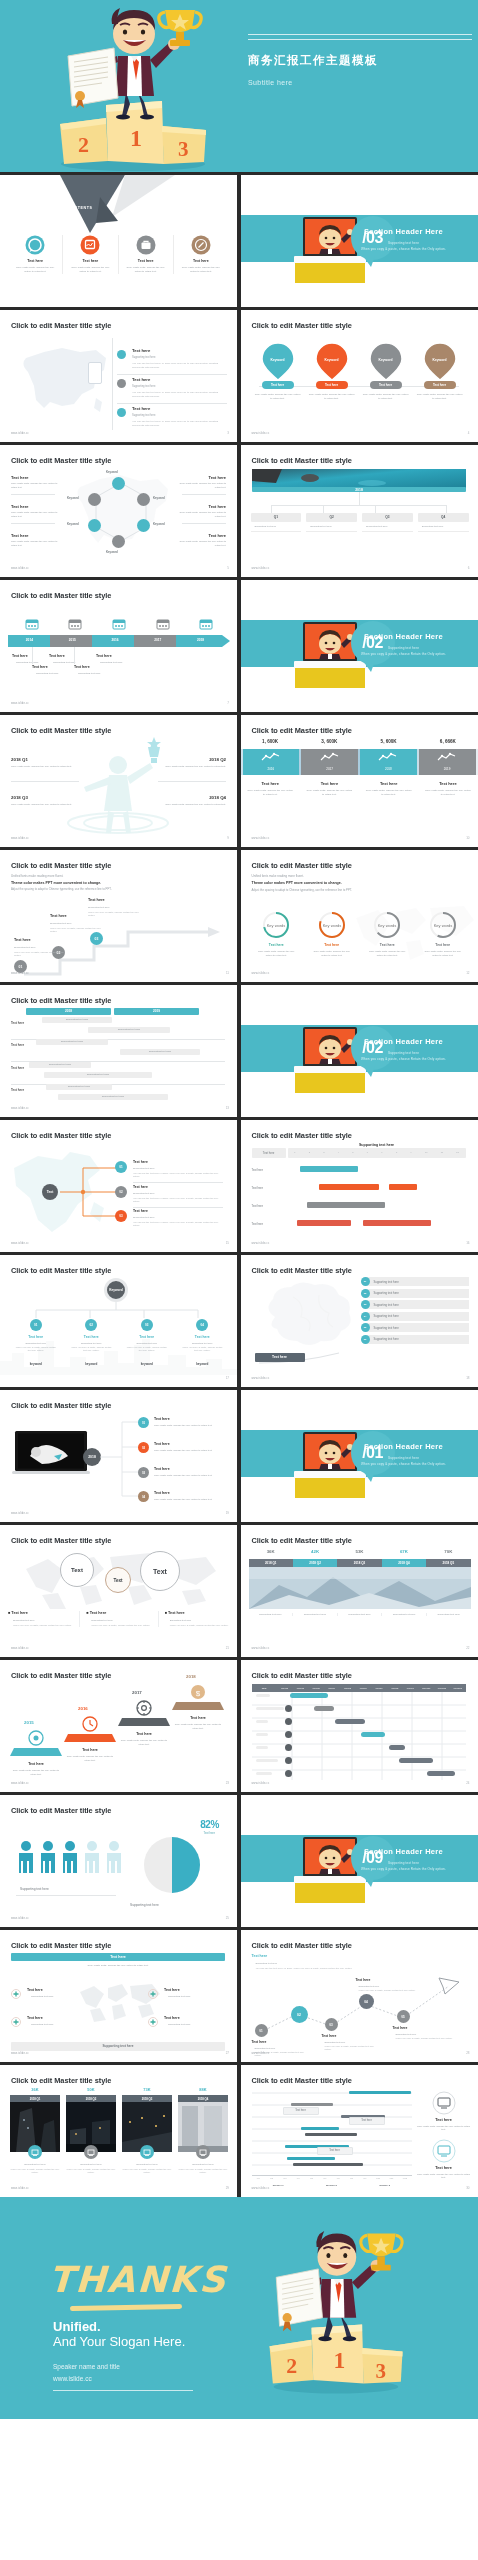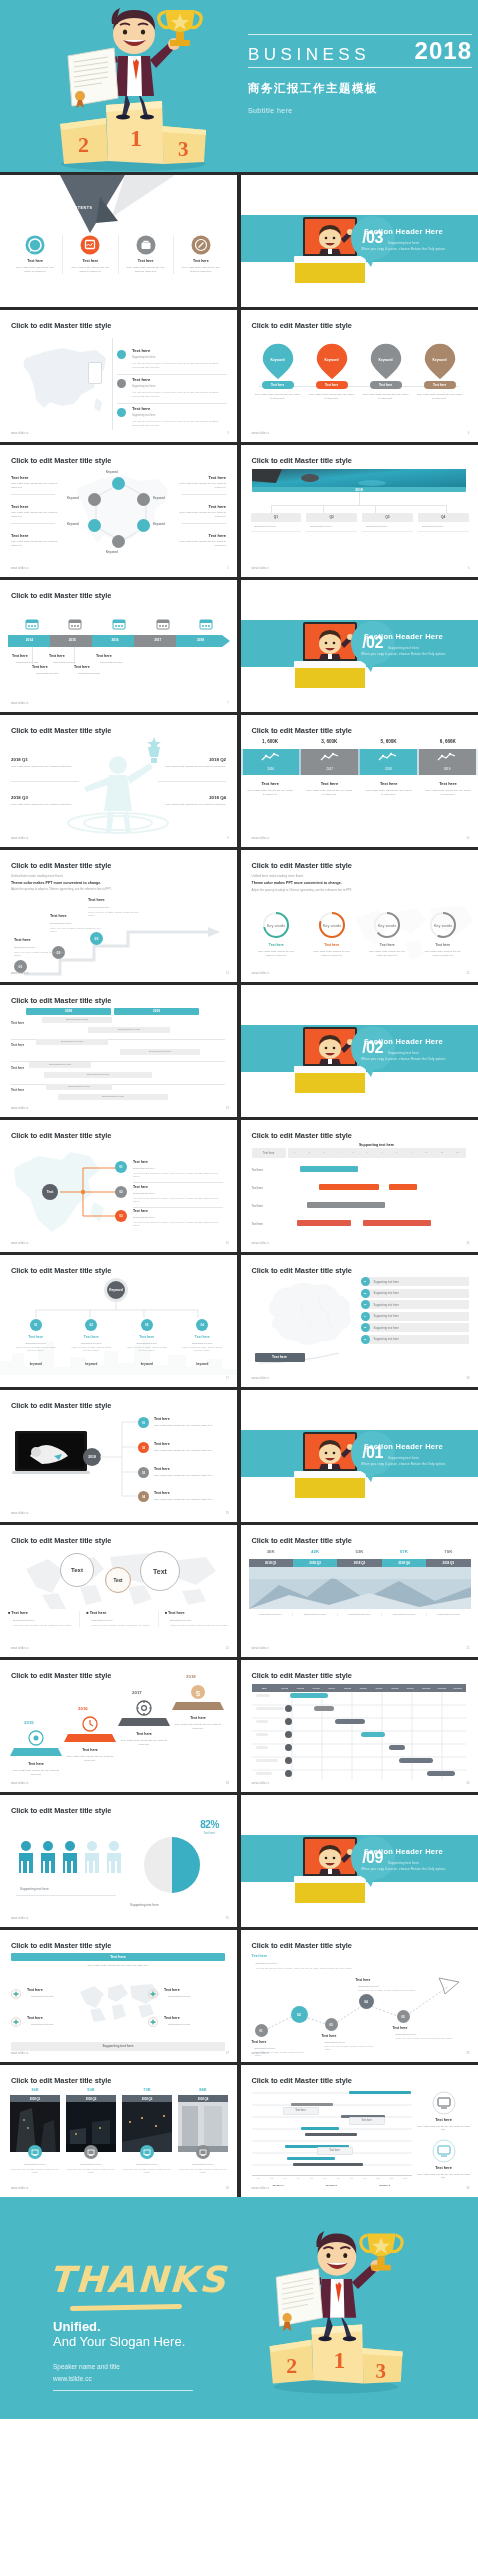--- a/index.html
+++ b/index.html
@@ -172,24 +172,20 @@
         <path d="M157 8 Q166 10 162 19 Q158 25 153 23" stroke="#F4C62E" stroke-width="3.2" fill="none"></path>
         <rect x="138" y="28" width="8" height="9" fill="#E8A91C"></rect>
         <rect x="132" y="36" width="20" height="6" rx="1" fill="#E8A91C"></rect>
         <polygon points="142,10 144.5,16 151,16 145.8,20 148,26 142,22 136,26 138.2,20 133,16 139.5,16" fill="#F8E089"></polygon>
       </svg>
     </div>
 
     <div class="cover-right">
       <div class="rule-row">
         <div class="rule rule-long"></div>
-      </div>
-      <div class="brow" style="margin-top:4px;">
-        <div class="biz">BUSINESS</div>
-        <div class="yr">2018</div>
       </div>
       <div class="rule-row" style="margin-top:4px;">
           <div class="rule rule-long"></div>
         </div>
       <div class="cn-title">商务汇报工作主题模板</div>
       <div class="sub-here">Subtitle here</div>
     </div>
   </div>
 
   <div class="grid">

